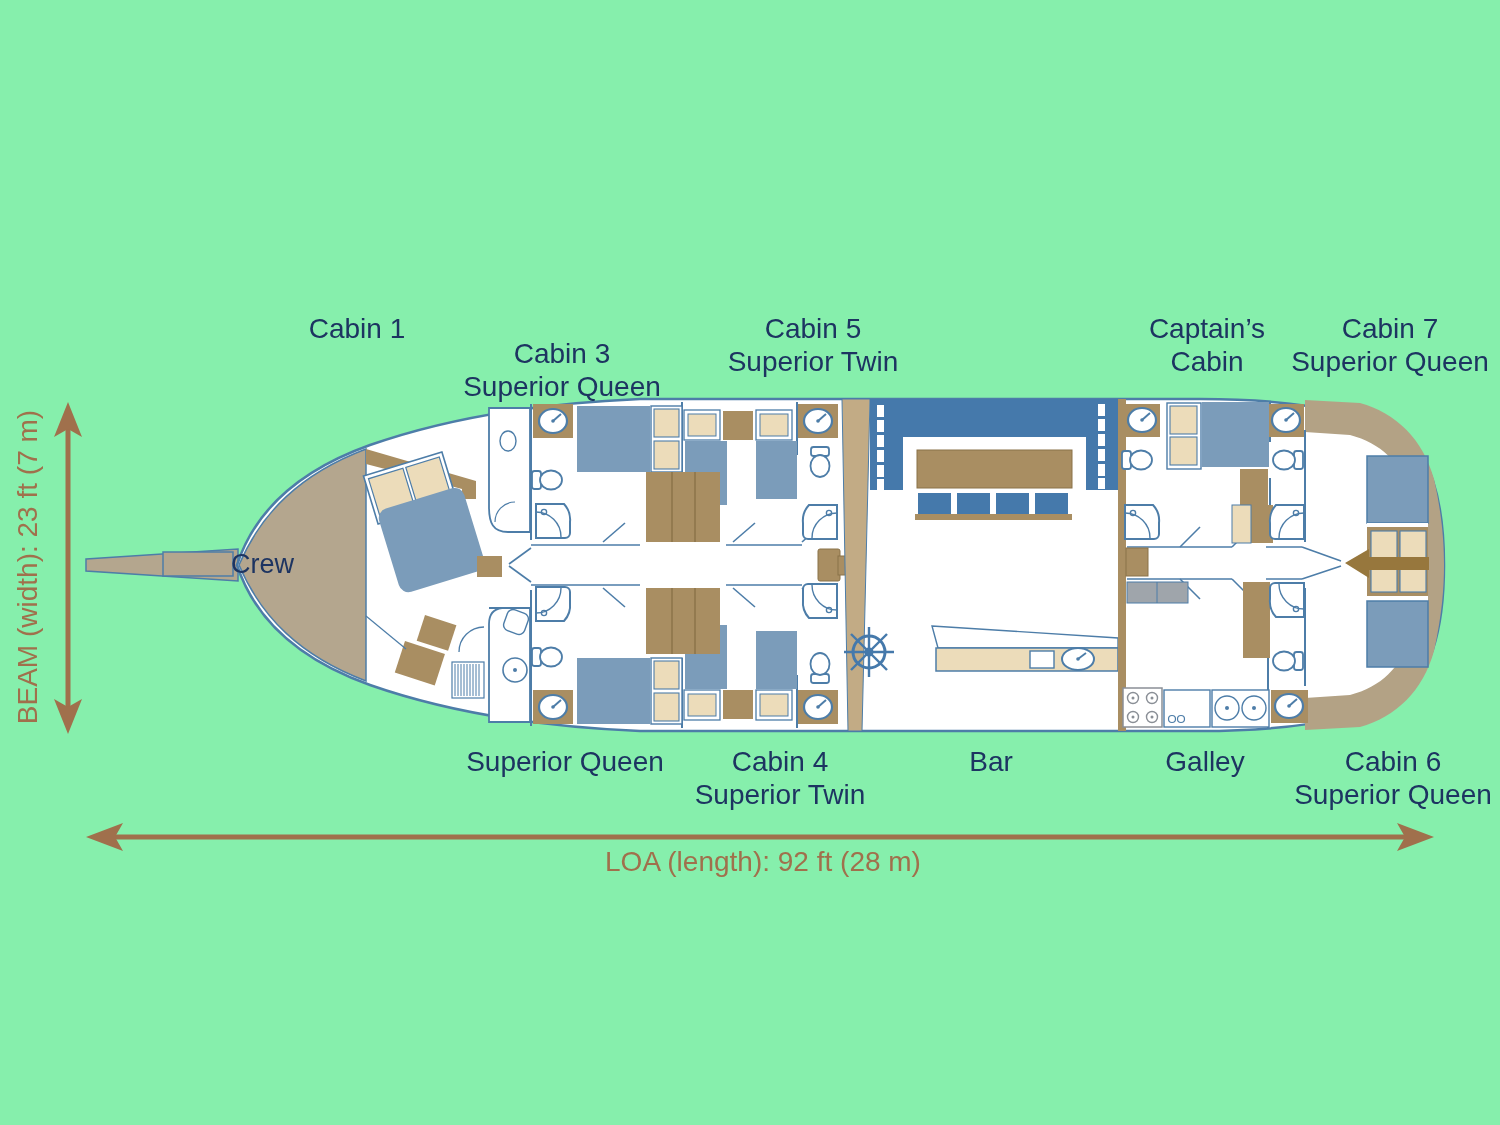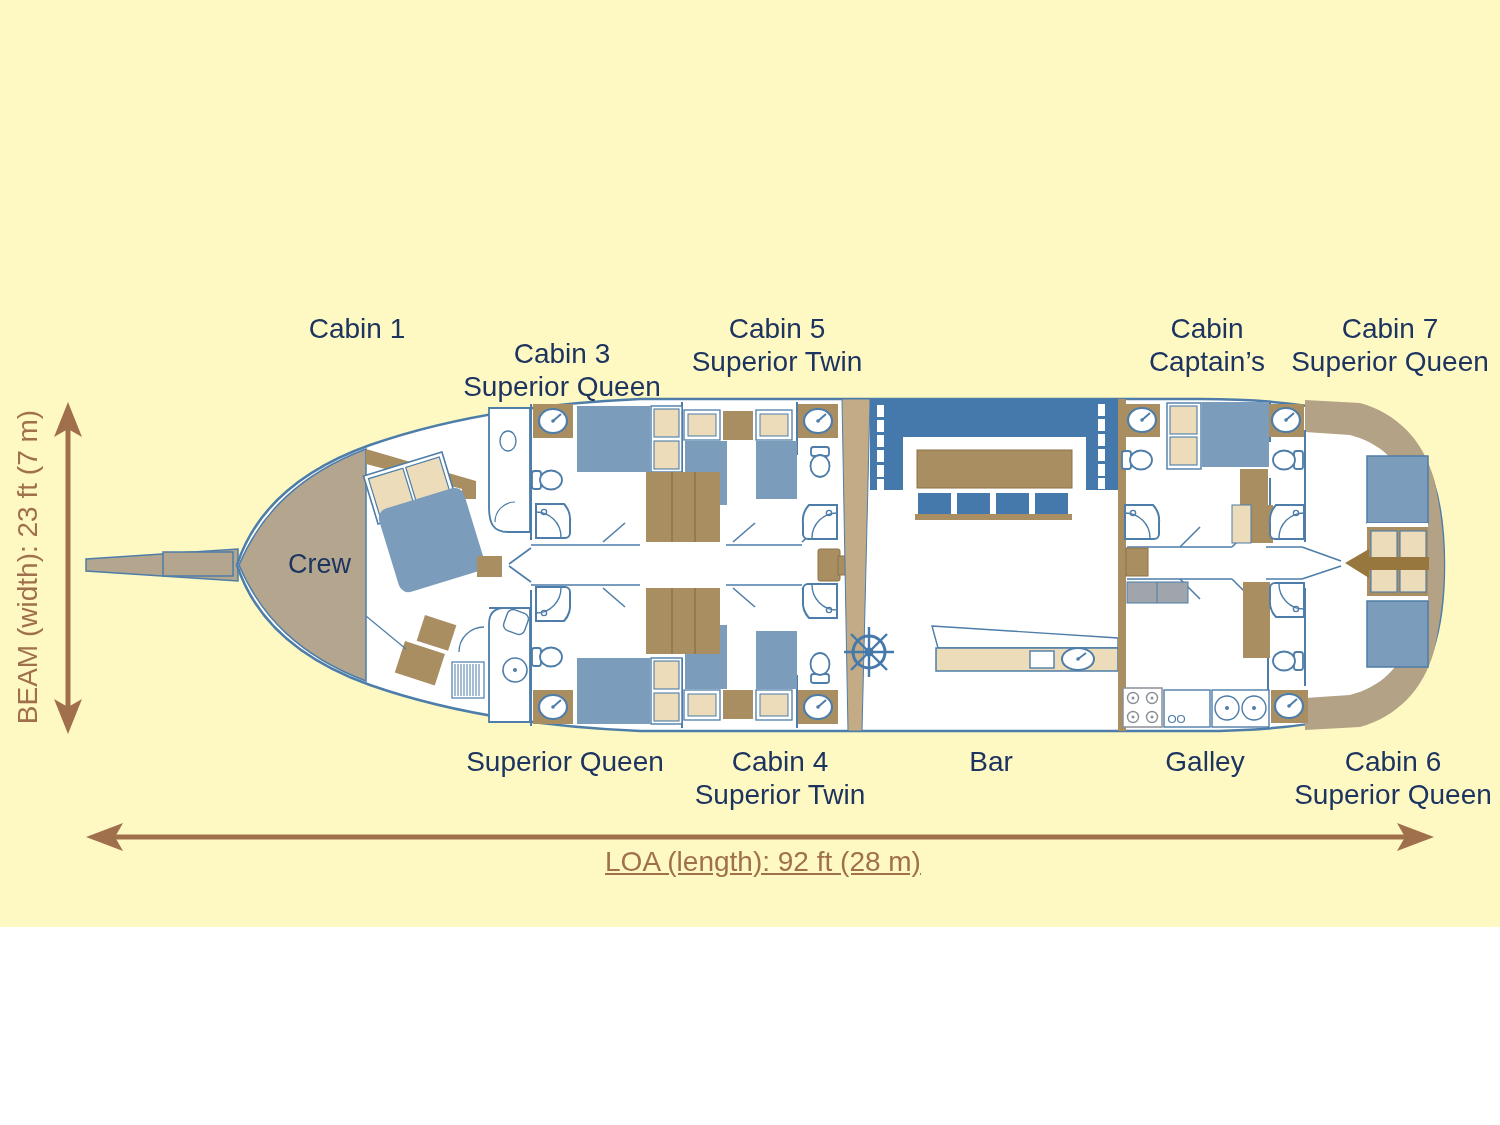--- a/index.html
+++ b/index.html
@@ -1,27 +1,27 @@
 <!DOCTYPE html>
 <html><head>
 <meta charset="utf-8">
 <style>
   html,body{margin:0;padding:0;background:#ffffff;}
-  .canvas{position:relative;width:1500px;height:927px;background:#fef9c3;
+  .canvas{position:relative;width:1500px;height:1125px;background:#86efac;
           font-family:"Liberation Sans",sans-serif;overflow:hidden;}
   .canvas svg{position:absolute;left:0;top:0;}
   .room-label{position:absolute;width:260px;color:#1d3461;font-size:28px;
               line-height:33px;text-align:center;white-space:nowrap;}
   .room-label span{display:block;}
-  .crew-label{position:absolute;left:231px;top:549px;width:120px;text-align:right;
+  .crew-label{position:absolute;left:231px;top:549px;width:120px;text-align:left;
               color:#1d3461;font-size:27px;}
   .dim-label{position:absolute;color:#a0704c;font-size:28px;text-align:center;
              white-space:nowrap;}
   .beam-label{left:-142px;top:551px;width:340px;transform:rotate(-90deg);}
-  .loa-label{left:563px;top:846px;width:400px;text-decoration:underline;}
+  .loa-label{left:563px;top:846px;width:400px;}
 </style>
 </head>
 <body>
 
 <div class="canvas">
 
 <svg width="1500" height="1125" viewBox="0 0 1500 1125">
   <defs>
     <g id="gauge">
       <ellipse rx="14" ry="12" fill="#ffffff" stroke="#4d7da8" stroke-width="2.2"></ellipse>
@@ -329,27 +329,27 @@
   </g>
 </svg>
 
 <div class="room-label" style="left:227px;top:312px;">
   <span>Cabin 1</span>
 </div>
 <div class="room-label" style="left:432px;top:312px;margin-top:25px;">
   <span>Cabin 3</span>
       <span>Superior Queen</span>
 </div>
-<div class="room-label" style="left:647px;top:312px;">
+<div class="room-label" style="left:683px;top:312px;">
   <span>Cabin 5</span>
       <span>Superior Twin</span>
 </div>
 <div class="room-label" style="left:1077px;top:312px;">
-  <span>Cabin</span>
-      <span>Captain’s</span>
+  <span>Captain’s</span>
+      <span>Cabin</span>
 </div>
 <div class="room-label" style="left:1260px;top:312px;">
   <span>Cabin 7</span>
       <span>Superior Queen</span>
 </div>
 <div class="room-label" style="left:435px;top:745px;">
       <span>Superior Queen</span>
 </div>
 <div class="room-label" style="left:650px;top:745px;text-align:center;">
   <span>Cabin 4</span>

